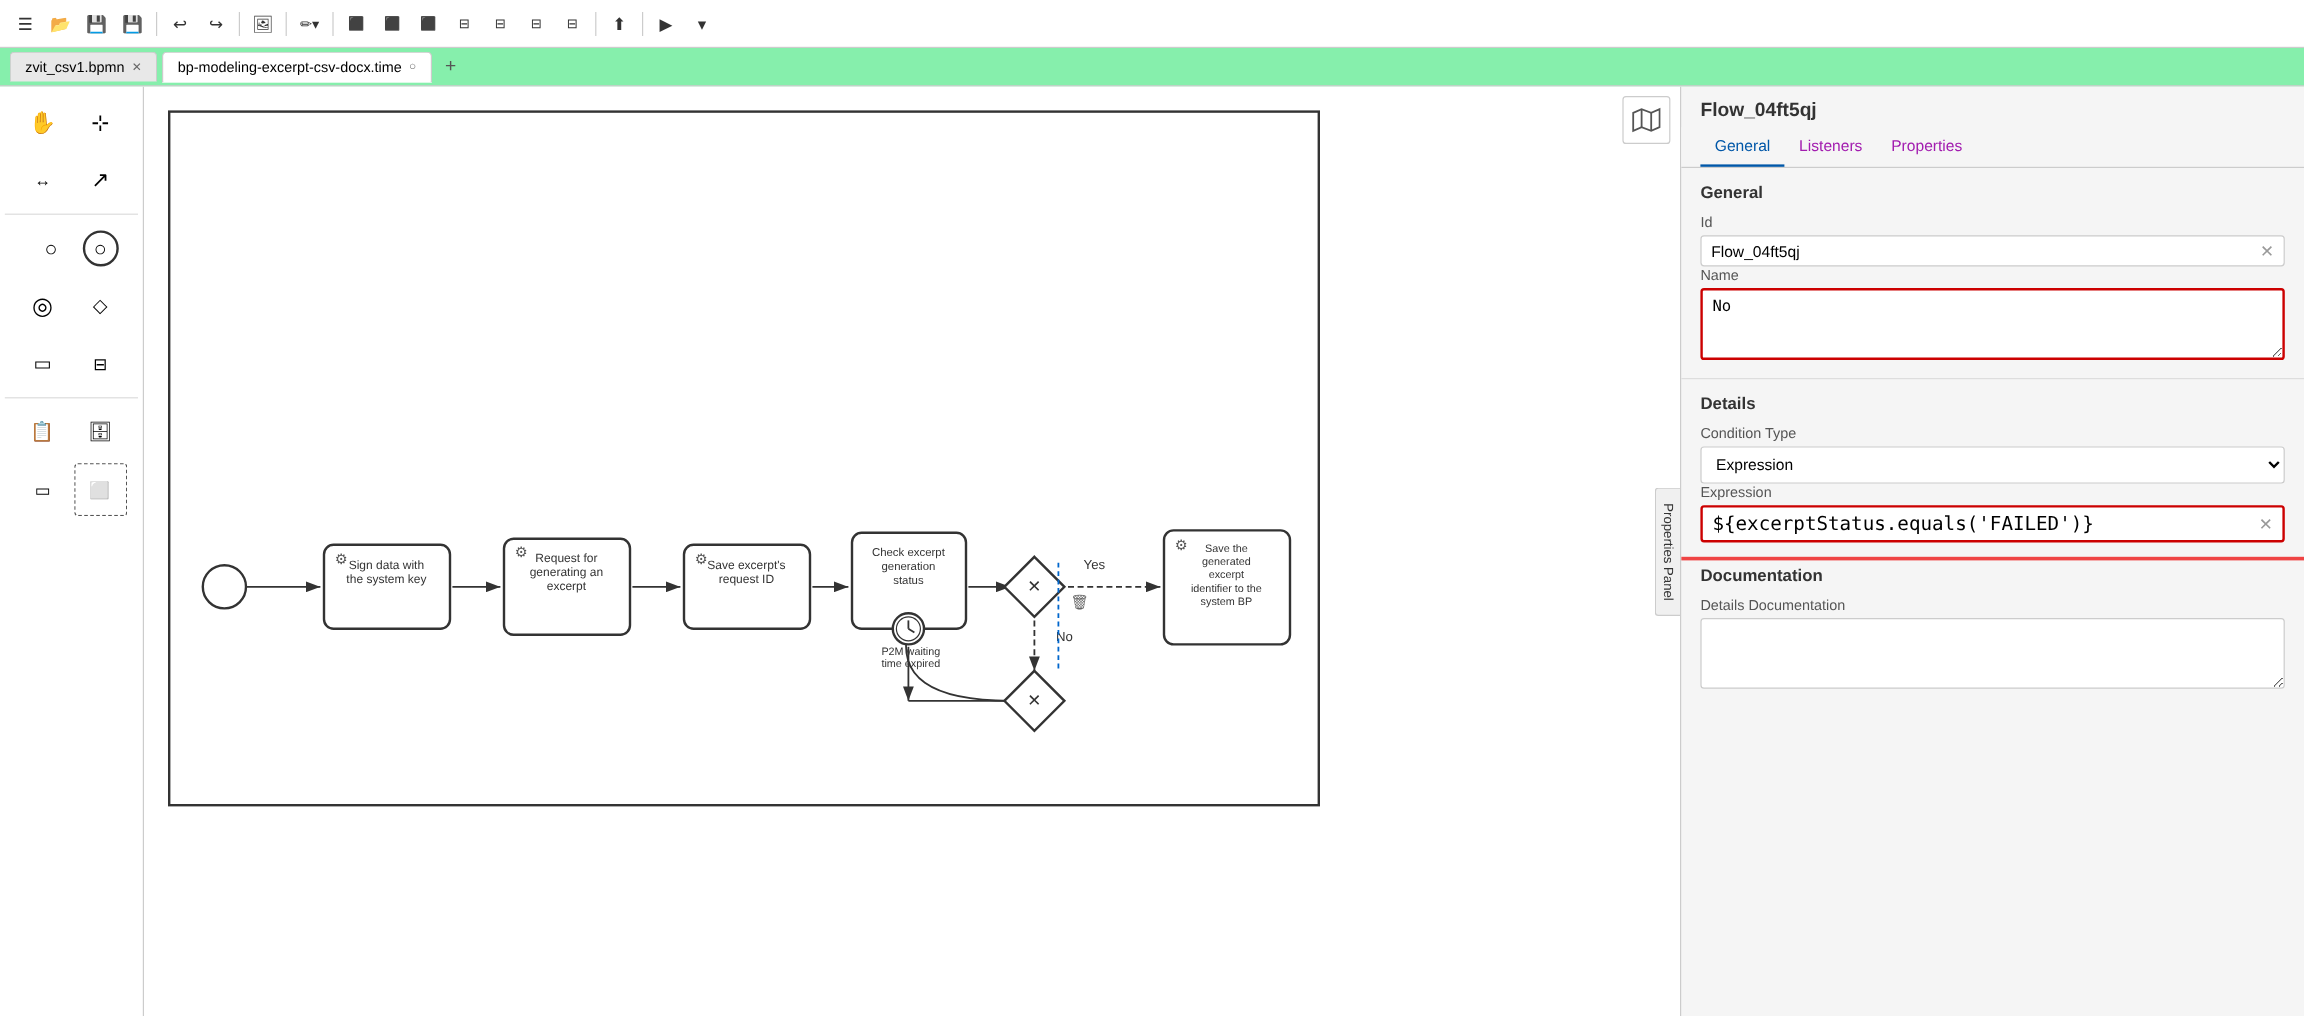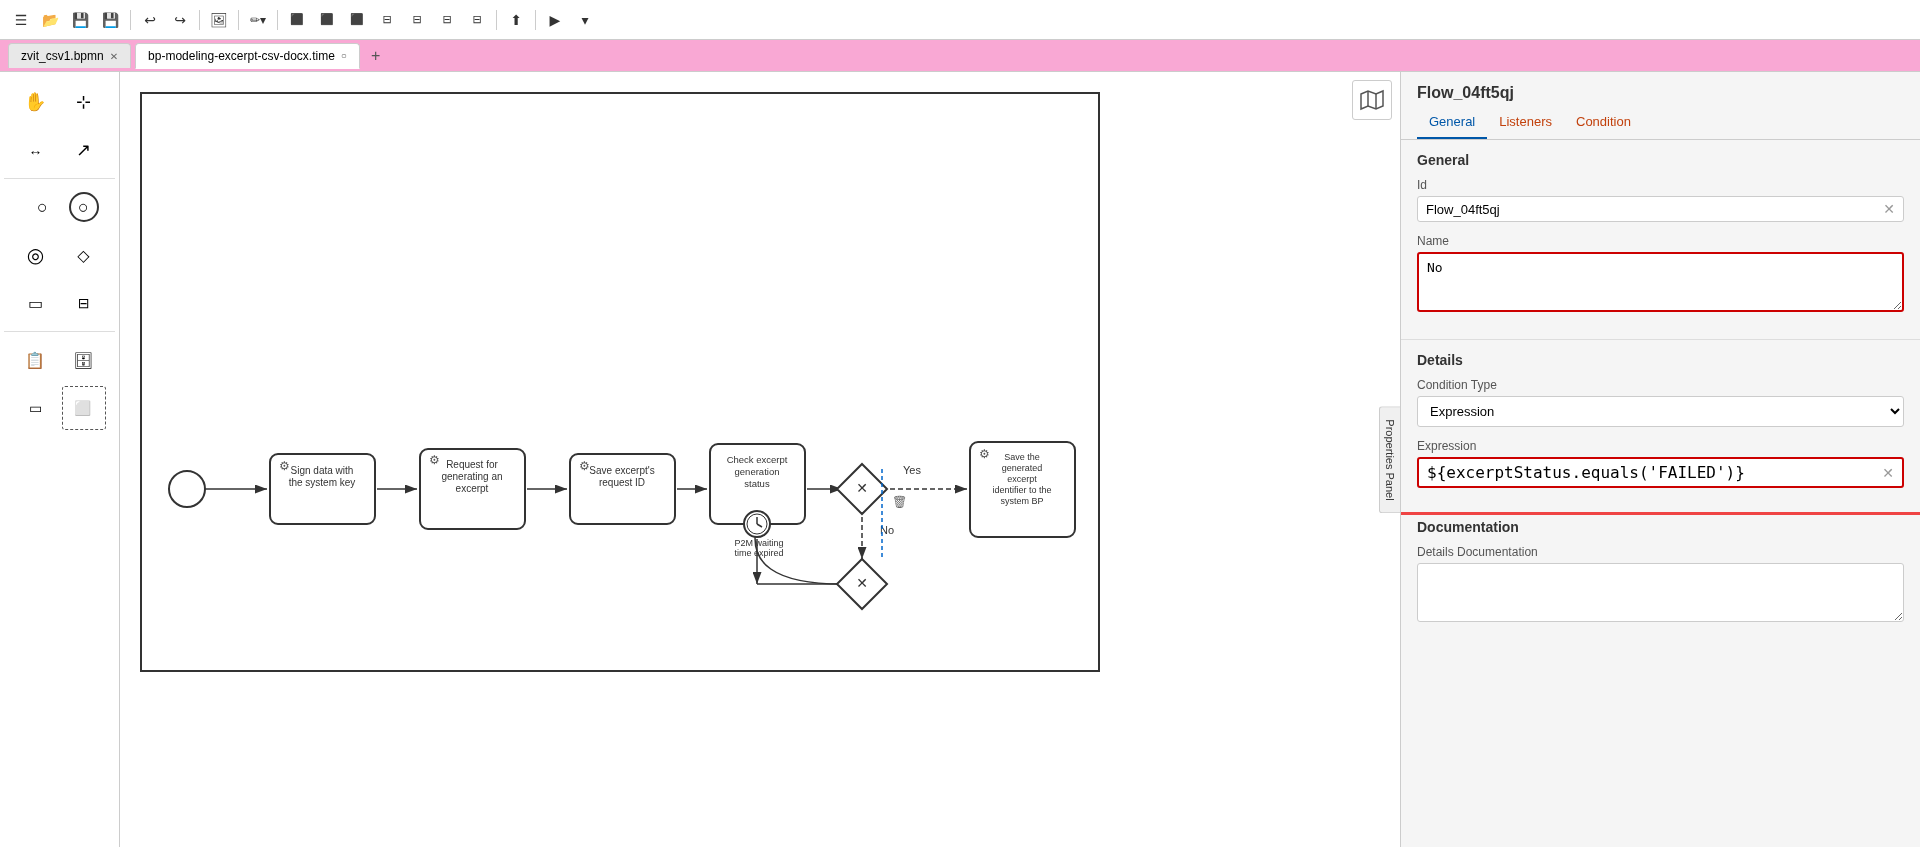--- a/index.html
+++ b/index.html
@@ -23,21 +23,21 @@
       cursor: pointer;
       display: flex; align-items: center; justify-content: center;
       border-radius: 3px;
       font-size: 14px;
       color: #333;
     }
     .toolbar-separator { width: 1px; height: 20px; background: #ccc; margin: 0 2px; }
 
     
     .tabs-bar {
-      background: #f9a8d4;
+      background: #86efac;
       border-bottom: 1px solid #ccc;
       display: flex;
       align-items: center;
       height: 32px;
       flex-shrink: 0;
       padding: 0 8px;
     }
     .tab {
       padding: 5px 12px;
       border: 1px solid #ccc;
@@ -169,21 +169,21 @@
       display: flex;
       border-bottom: 1px solid #ccc;
       padding: 0 16px;
       background: #f5f5f5;
     }
     .panel-tab {
       padding: 8px 12px;
       cursor: pointer;
       font-size: 13px;
       border-bottom: 2px solid transparent;
-      color: #c2410c;
+      color: #a21caf;
     }
     .panel-tab.active {
       border-bottom: 2px solid #0057a8;
       color: #0057a8;
       font-weight: 500;
     }
     .panel-section {
       padding: 12px 16px;
     }
     .panel-section-title {
@@ -228,21 +228,21 @@
     }
     .field-select {
       width: 100%;
       padding: 6px 8px;
       border: 1px solid #ccc;
       border-radius: 3px;
       font-size: 13px;
       background: #fff;
       appearance: auto;
     }
-    .field-mb { margin-bottom: 12px; }
+    .field-mb { }
 
     .red-border-box {
       border: 2px solid #cc0000 !important;
     }
 
     
     svg.bpmn-svg {
       position: absolute;
       top: 0; left: 0;
     }
@@ -423,21 +423,21 @@
     </div>
 
     <div class="properties-tab">Properties Panel</div>
   </div>
 
   <div class="right-panel">
     <div class="panel-title">Flow_04ft5qj</div>
     <div class="panel-tabs">
       <div class="panel-tab active">General</div>
       <div class="panel-tab">Listeners</div>
-      <div class="panel-tab">Condition</div>
+      <div class="panel-tab">Properties</div>
     </div>
 
     <div class="panel-section">
       <div class="panel-section-title">General</div>
 
       <div class="field-mb">
         <div class="field-label">Id</div>
         <div class="field-input-with-clear">
           <input type="text" value="Flow_04ft5qj" style="flex: 1 1 0%; border: none; outline: none; font-size: 13px;">
           <span class="field-input-clear">✕</span>

